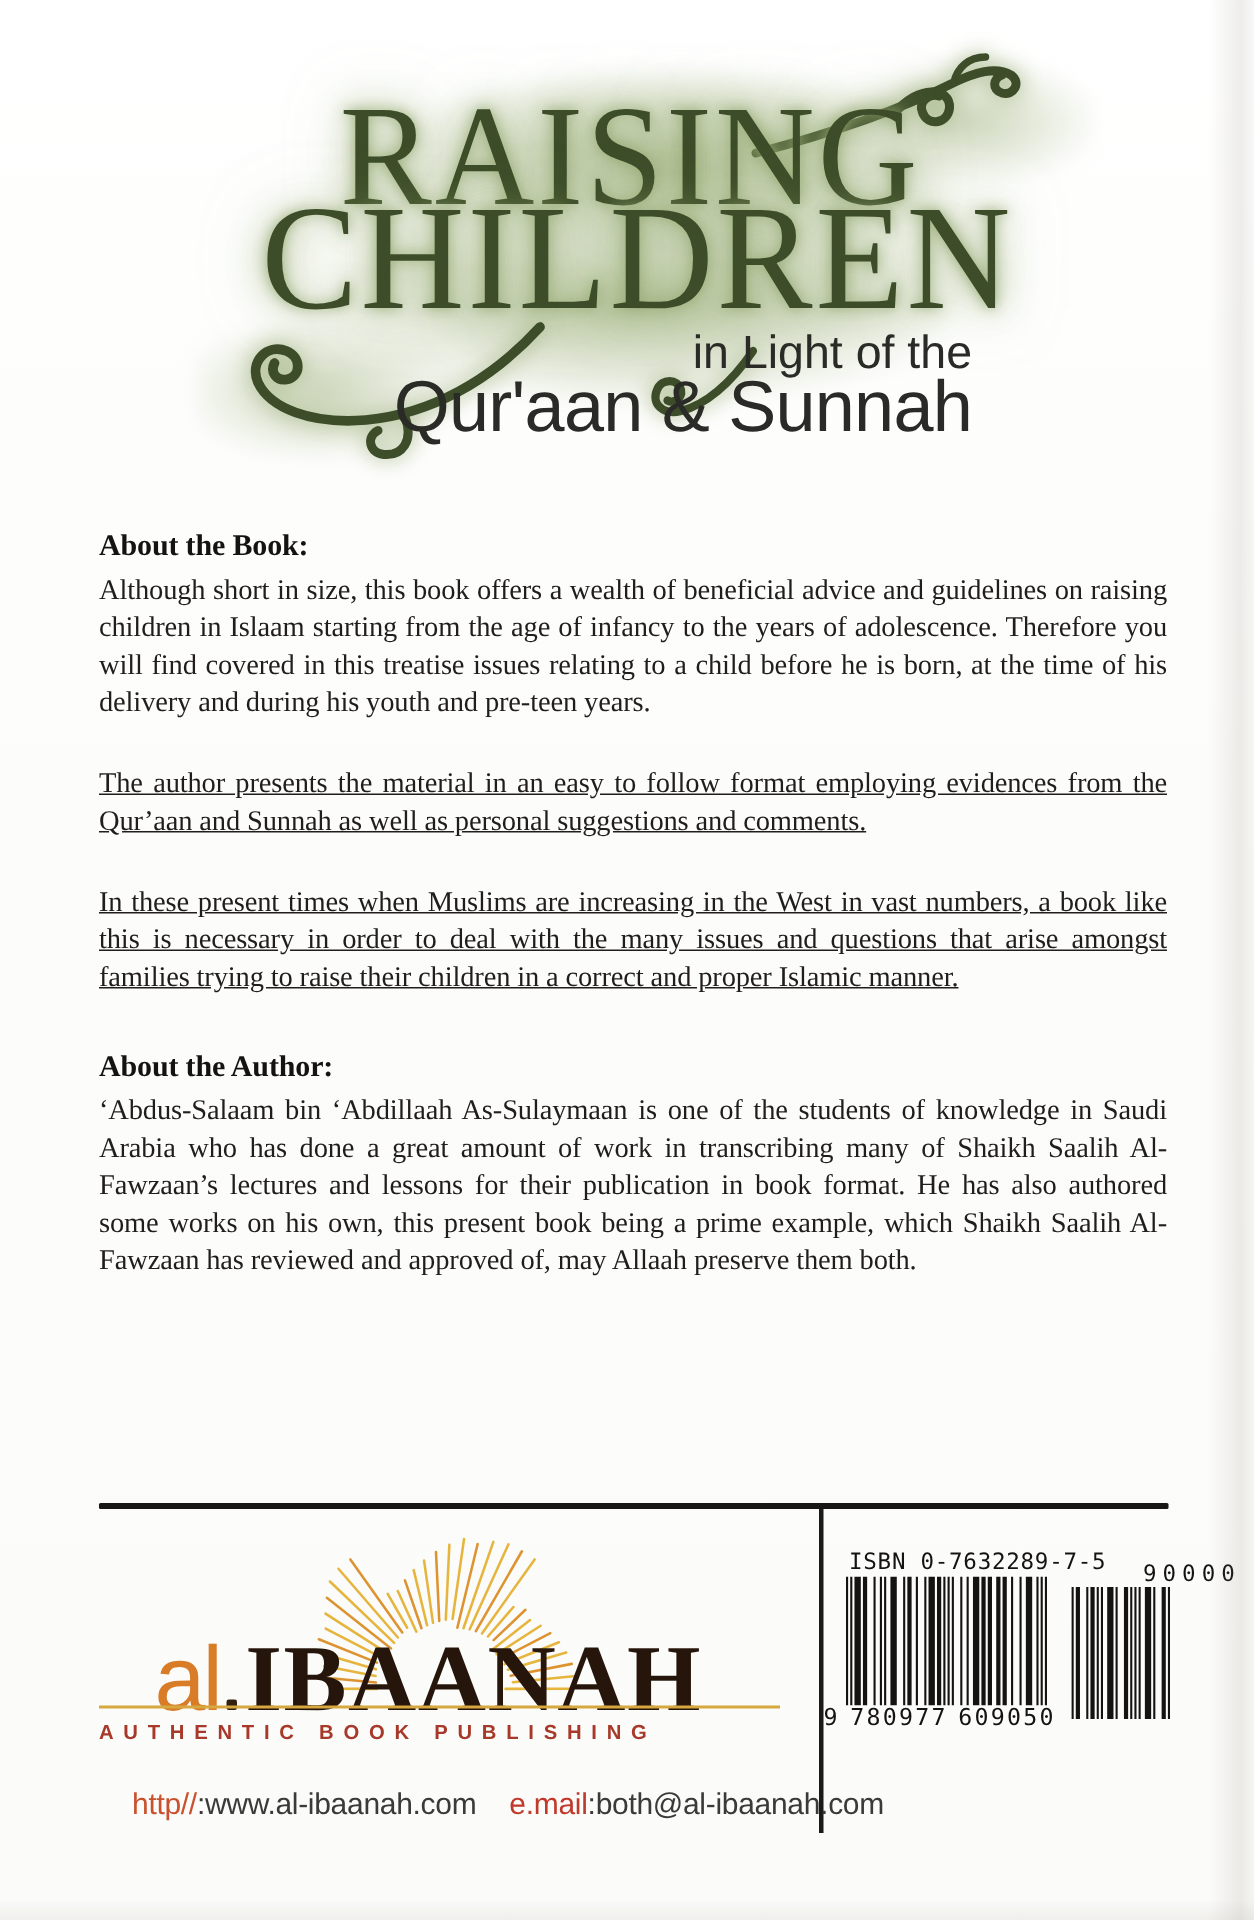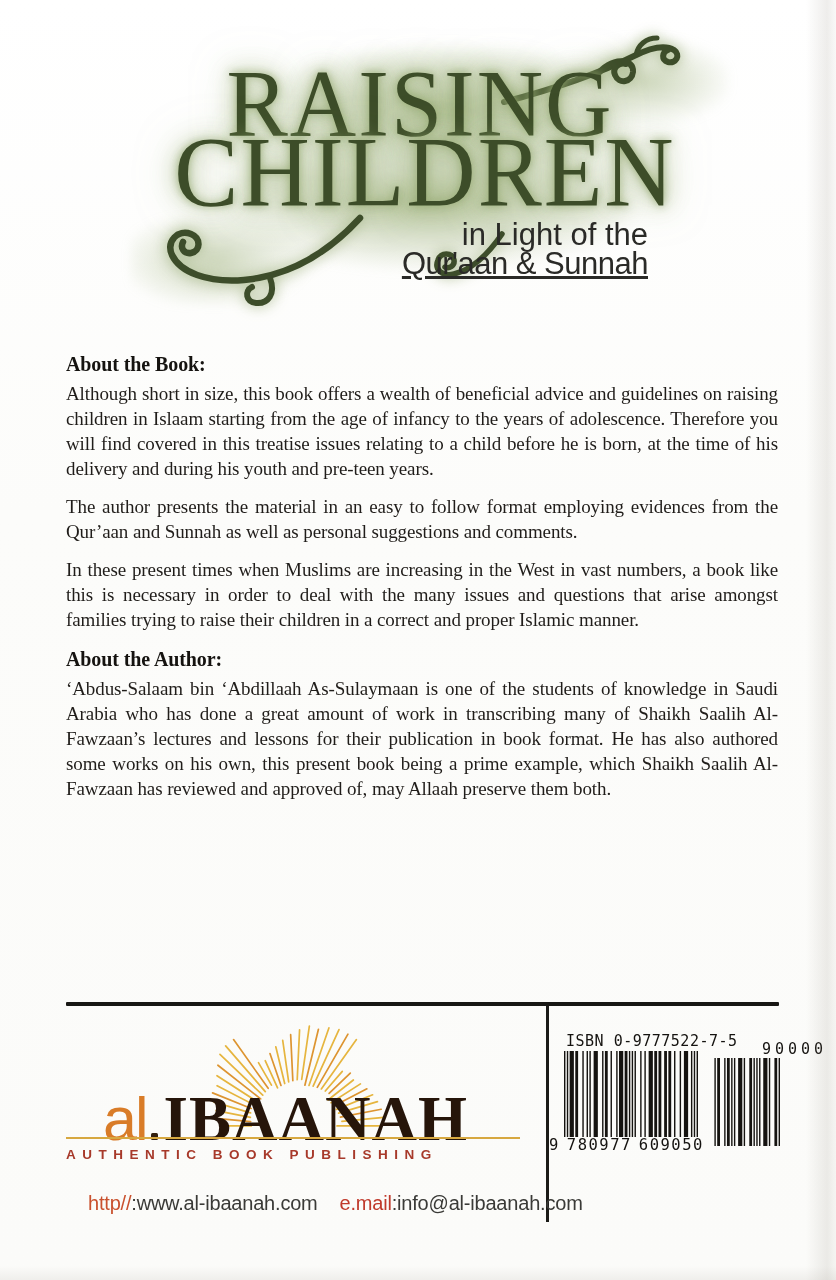--- a/index.html
+++ b/index.html
@@ -44,34 +44,34 @@
     line-height:1;letter-spacing:2px;font-weight:500;
     transform:scaleY(1.04);
   }
   .title-1{top:58px;font-size:92px;}
   .title-2{top:124px;left:140px;width:570px;font-size:96px;}
   .subtitle{
     position:absolute;right:188px;text-align:right;
     font-family:"Liberation Sans", sans-serif;color:#2a2a27;line-height:1;
   }
   .subtitle-1{top:219px;font-size:31px;letter-spacing:0;}
-  .subtitle-2{top:248px;font-size:31px;letter-spacing:-0.5px;text-decoration:underline;}
+  .subtitle-2{top:248px;font-size:48px;letter-spacing:-0.5px;}
   .flourish{position:absolute;filter:drop-shadow(0 0 7px rgba(150,170,115,.85));}
   .flourish path{stroke:#3d4d2a;fill:none;stroke-linecap:round;}
 
   
   .body-text{
     position:absolute;left:66px;top:352px;width:712px;
     font-family:"Liberation Serif", serif;font-size:19px;line-height:25px;
     color:#201d1a;letter-spacing:-0.1px;
   }
   .body-text h3{font-size:20px;line-height:25px;margin:0;font-weight:bold;color:#151310;}
   .body-text p{margin:4px 0 0;text-align:justify;}
-  .body-text p.gap{margin-top:13px;}
-  .body-text h3.gap-lg{margin-top:15px;}
+  .body-text p.gap{margin-top:29px;text-decoration:underline;}
+  .body-text h3.gap-lg{margin-top:35px;}
 
   
   .rule-thick{
     position:absolute;left:66px;top:1002px;width:713px;height:4px;
     background:#181714;border-radius:1px;
   }
   .divider-vert{
     position:absolute;left:546px;top:1006px;width:2.5px;height:216px;
     background:#1b1a17;
   }
@@ -214,24 +214,24 @@
 
   <div class="logo-row">
     <span class="logo-al">al</span>
     <span class="logo-dot"></span>
     <span class="logo-name">IBAANAH</span>
   </div>
   <div class="rule-gold"></div>
   <div class="tagline">AUTHENTIC BOOK PUBLISHING</div>
 
   <div class="url-line">
-    <span class="scheme">http//</span><span>:www.al-ibaanah.com</span><span class="sep"></span><span class="email-label">e.mail</span><span>:info@al-ibaanah.com</span>
-  </div>
-
-  <div class="isbn-label">ISBN 0-9777522-7-5</div>
+    <span class="scheme">http//</span><span>:www.al-ibaanah.com</span><span class="sep"></span><span class="email-label">e.mail</span><span>:both@al-ibaanah.com</span>
+  </div>
+
+  <div class="isbn-label">ISBN 0-7632289-7-5</div>
   <svg id="barcode-main" class="barcode-main" preserveAspectRatio="none" viewBox="0 0 95 40">
       <rect x="0" y="0" width="1" height="40" fill="#151310"></rect>
       <rect x="2" y="0" width="1" height="40" fill="#151310"></rect>
       <rect x="4" y="0" width="3" height="40" fill="#151310"></rect>
       <rect x="8" y="0" width="2" height="40" fill="#151310"></rect>
       <rect x="13" y="0" width="1" height="40" fill="#151310"></rect>
       <rect x="16" y="0" width="1" height="40" fill="#151310"></rect>
       <rect x="18" y="0" width="1" height="40" fill="#151310"></rect>
       <rect x="21" y="0" width="3" height="40" fill="#151310"></rect>
       <rect x="27" y="0" width="1" height="40" fill="#151310"></rect>

